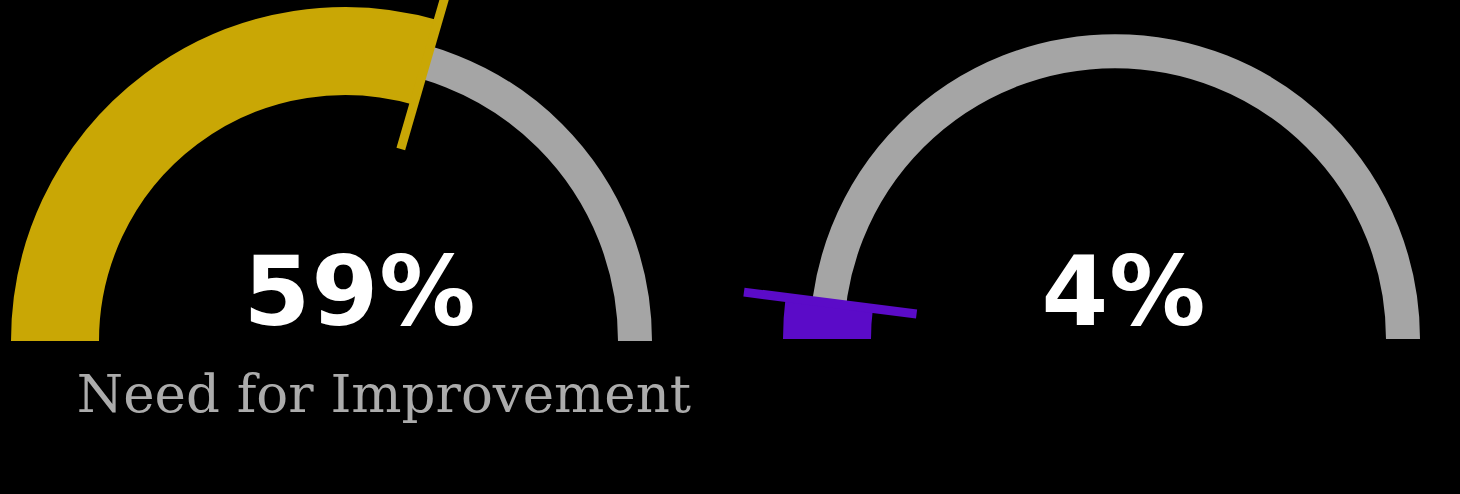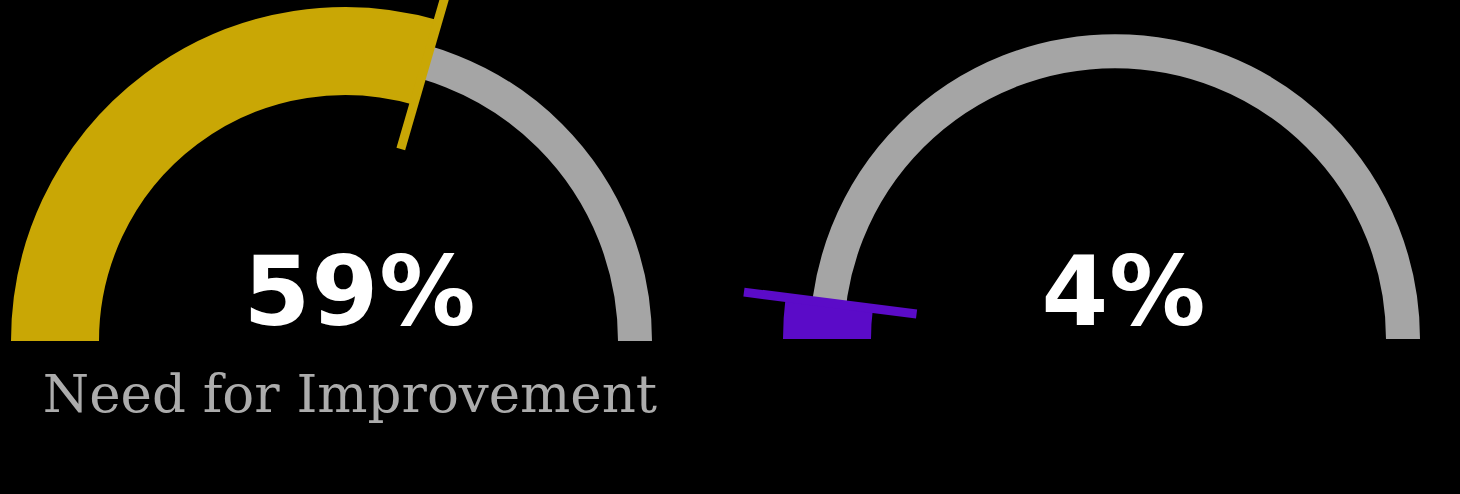--- a/index.html
+++ b/index.html
@@ -41,21 +41,21 @@
   .gauge-label {
     position: absolute;
     transform: translate(-50%, -50%);
     color: var(--color-label-text, #acacac);
     font-family: "DejaVu Serif", "Liberation Serif", serif;
     font-size: 53px;
     line-height: 1.22;
     text-align: center;
   }
   .gauge-label.left {
-    left: 350px;
+    left: 384px;
     top: 394px;
     white-space: nowrap;
   }
   .gauge-label.right {
     left: 1126px;
     top: 428px;
     width: 430px;
   }
 </style>
 </head>

